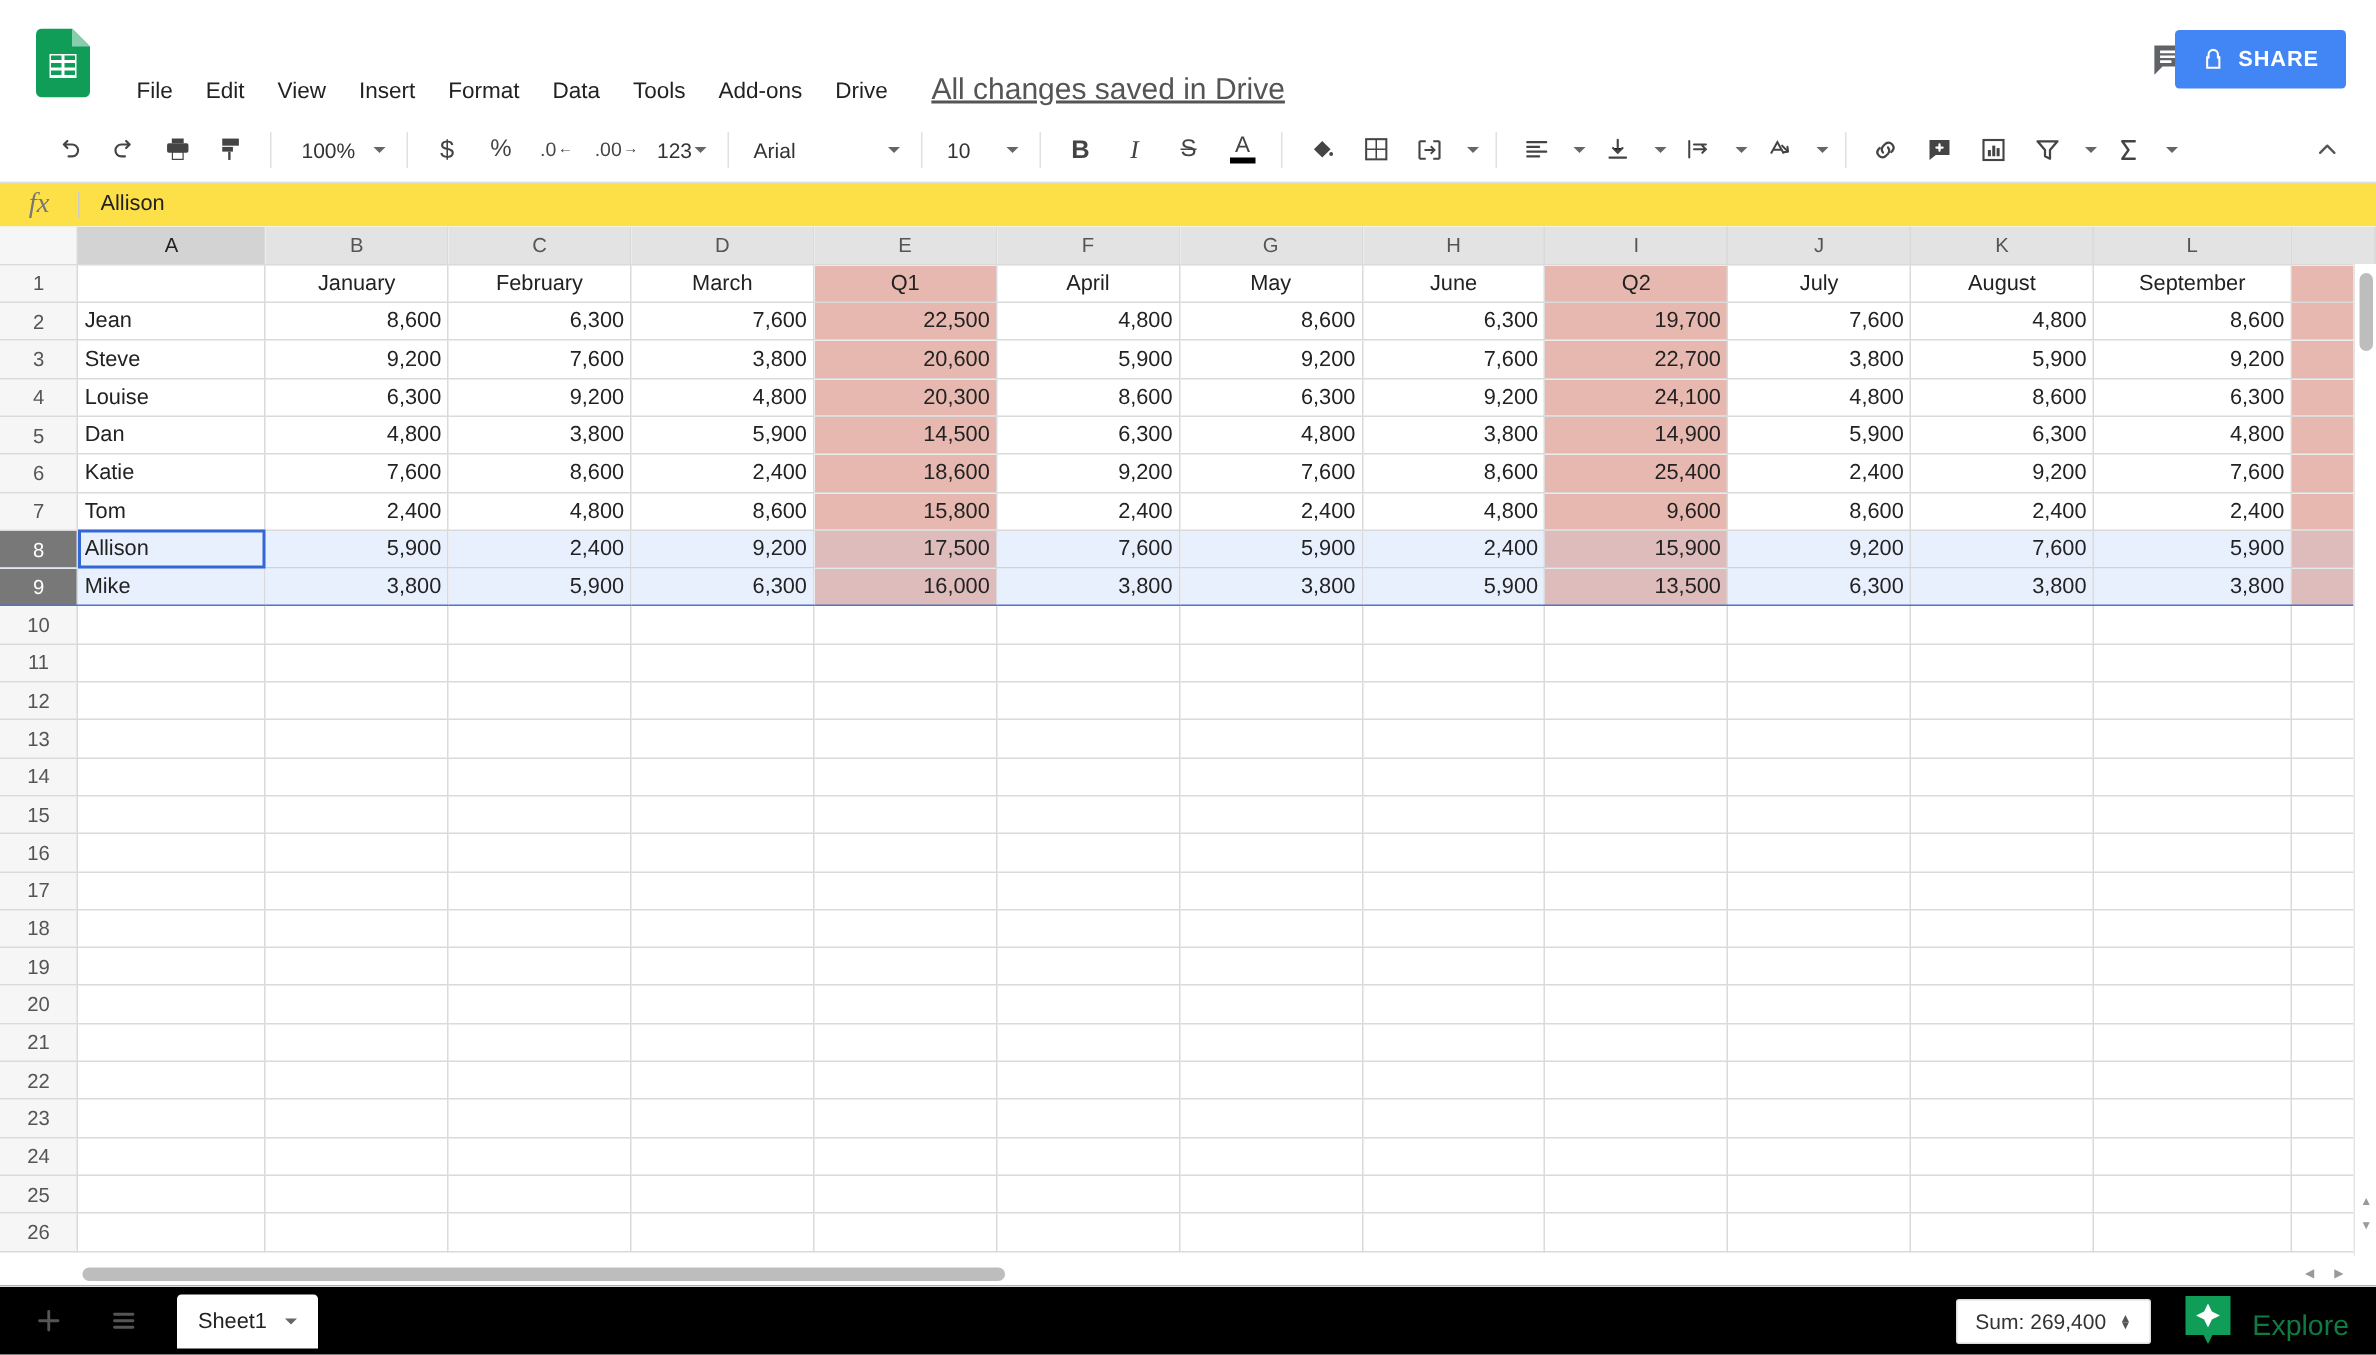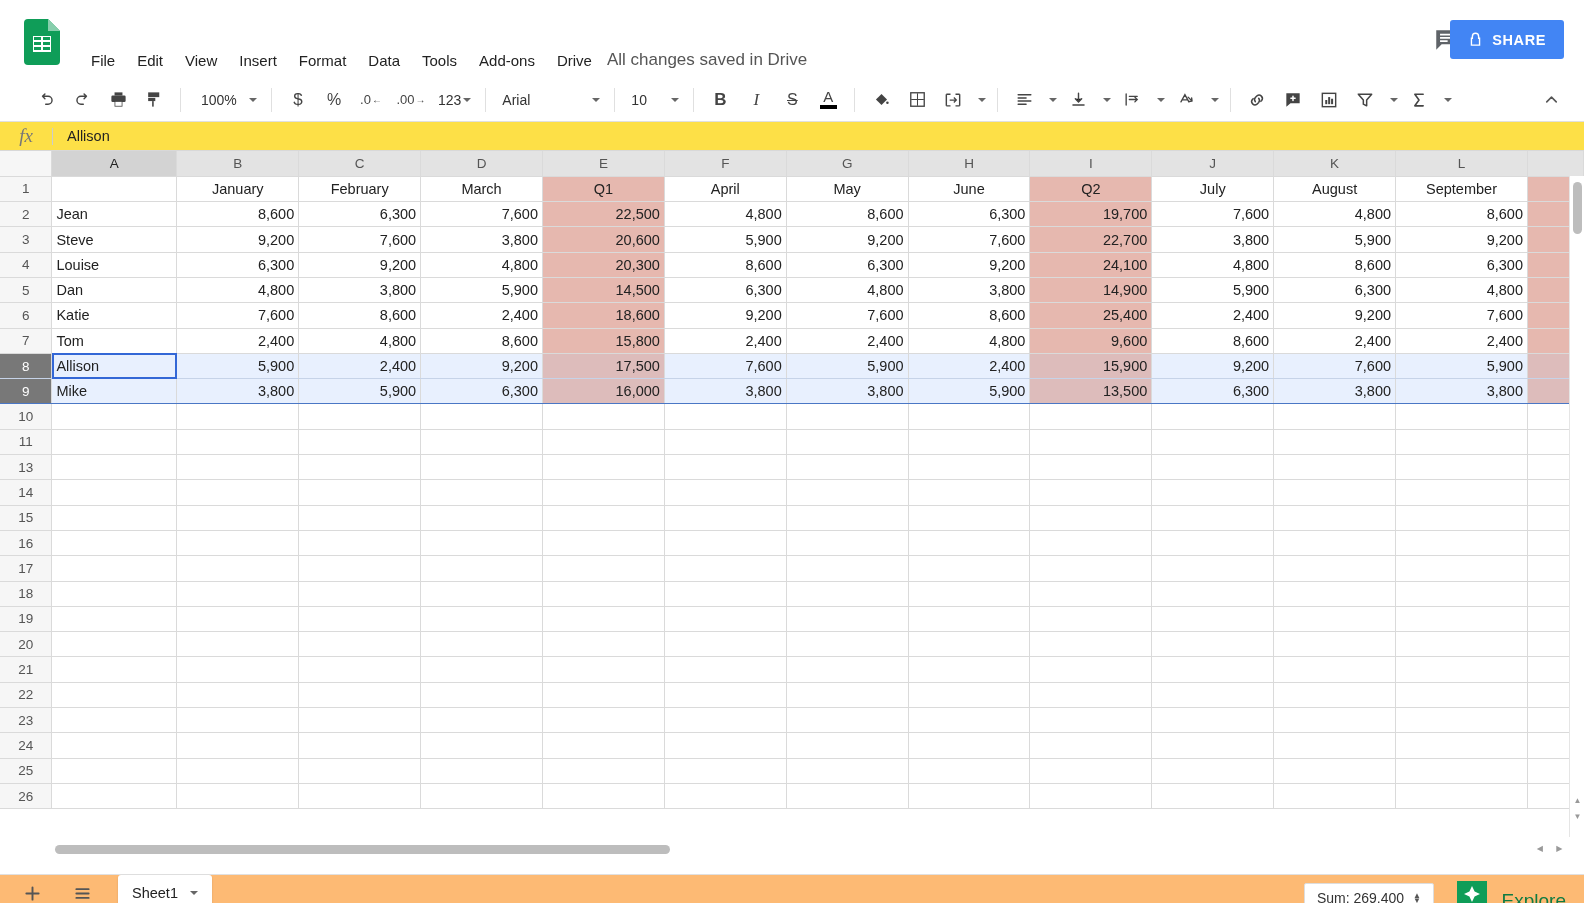--- a/index.html
+++ b/index.html
@@ -36,22 +36,22 @@
   }
   .menu-row {
     position: absolute; left: 80px; top: 46px; height: 28px;
     display: flex; align-items: center;
   }
   .menu-item {
     font-size: 15px; color: #222; padding: 3px 11px;
     cursor: pointer; border-radius: 2px; white-space: nowrap;
   }
   .save-state {
-    font-size: 17px; color: #555; margin-left: 4px;
-    cursor: pointer; white-space: nowrap;
+    font-size: 20px; color: #555; margin-left: 18px;
+    text-decoration: underline; cursor: pointer; white-space: nowrap;
   }
   .comment-btn {
     position: absolute; right: 122px; top: 24px;
     width: 32px; height: 32px; cursor: pointer;
     display: flex; align-items: center; justify-content: center;
   }
   .share-btn {
     position: absolute; right: 20px; top: 20px;
     height: 39px; padding: 0 18px;
     background: #4285f4; color: #fff;
@@ -185,23 +185,23 @@
     background: #bdbdbd; border-radius: 5px;
   }
   .harr-box {
     position: absolute; right: 15px; bottom: 1px; width: 39px; height: 15px;
     display: flex; align-items: center; justify-content: space-around;
     font-size: 8px; color: #999; background: #fff;
   }
 
   
   .bottombar {
-    position: absolute; left: 0; bottom: 0; width: 1584px; height: 29px;
-    background: #fdba74; border-top: 1px solid #e0e0e0;
-    display: flex; align-items: flex-start;
+    position: absolute; left: 0; bottom: 0; width: 1584px; height: 46px;
+    background: #000000; border-top: 1px solid #e0e0e0;
+    display: flex; align-items: center;
   }
   .bb-btn {
     width: 36px; height: 36px; margin-left: 14px;
     display: flex; align-items: center; justify-content: center;
     border-radius: 50%; cursor: pointer; color: #555;
   }
   .sheet-tab {
     margin-left: 18px; height: 36px; padding: 0 14px;
     background: #fff; border-radius: 3px 3px 0 0;
     display: flex; align-items: center; gap: 8px;
@@ -689,20 +689,36 @@
           <td></td>
           <td></td>
           <td></td>
           <td></td>
           <td></td>
           <td></td>
           <td></td>
           <td></td>
         </tr>
       <tr>
+          <td class="rowhead">12</td>
+          <td></td>
+          <td></td>
+          <td></td>
+          <td></td>
+          <td></td>
+          <td></td>
+          <td></td>
+          <td></td>
+          <td></td>
+          <td></td>
+          <td></td>
+          <td></td>
+          <td></td>
+        </tr>
+      <tr>
           <td class="rowhead">13</td>
           <td></td>
           <td></td>
           <td></td>
           <td></td>
           <td></td>
           <td></td>
           <td></td>
           <td></td>
           <td></td>

